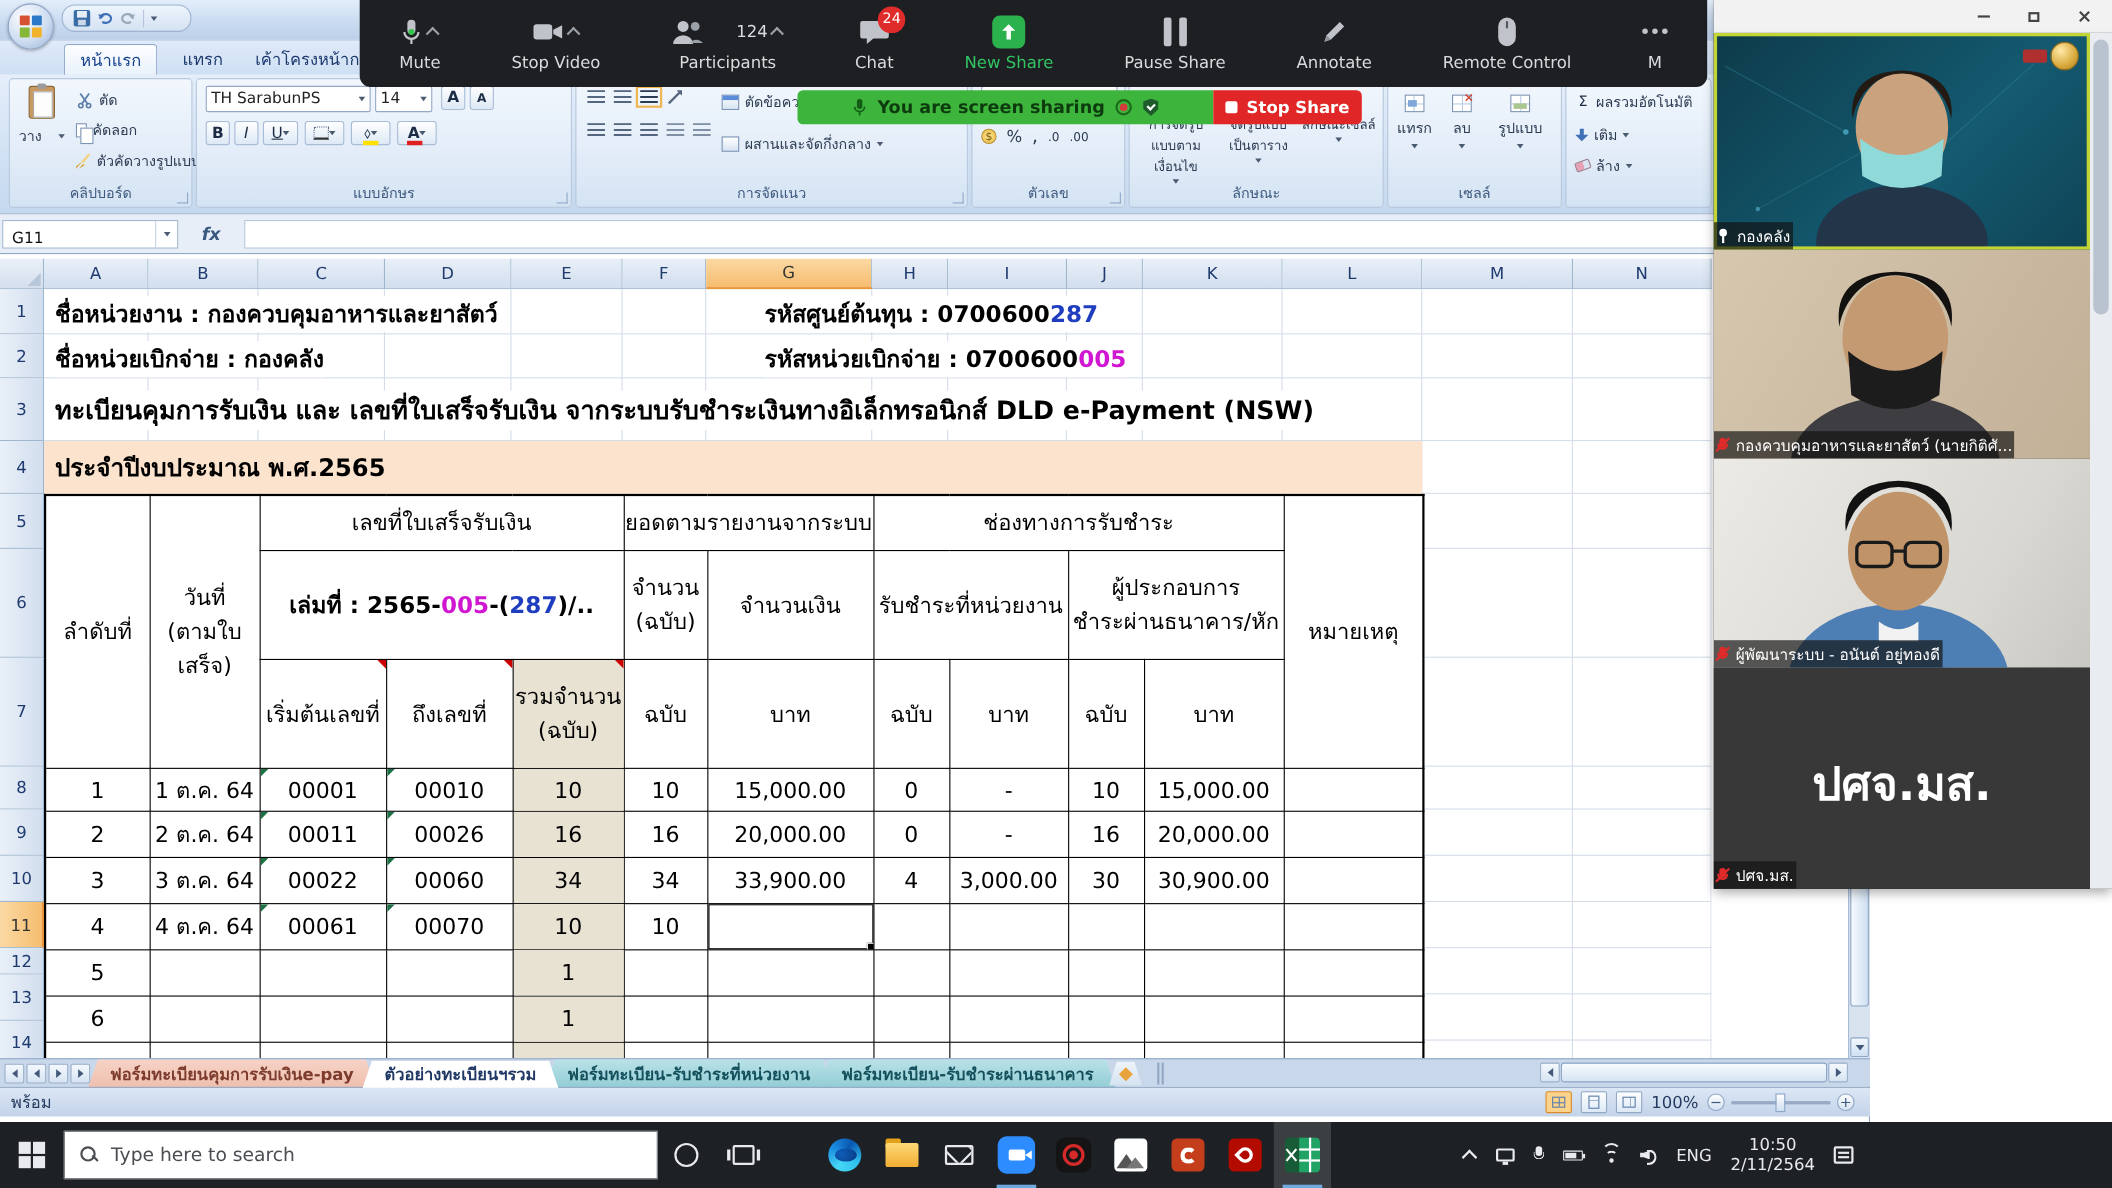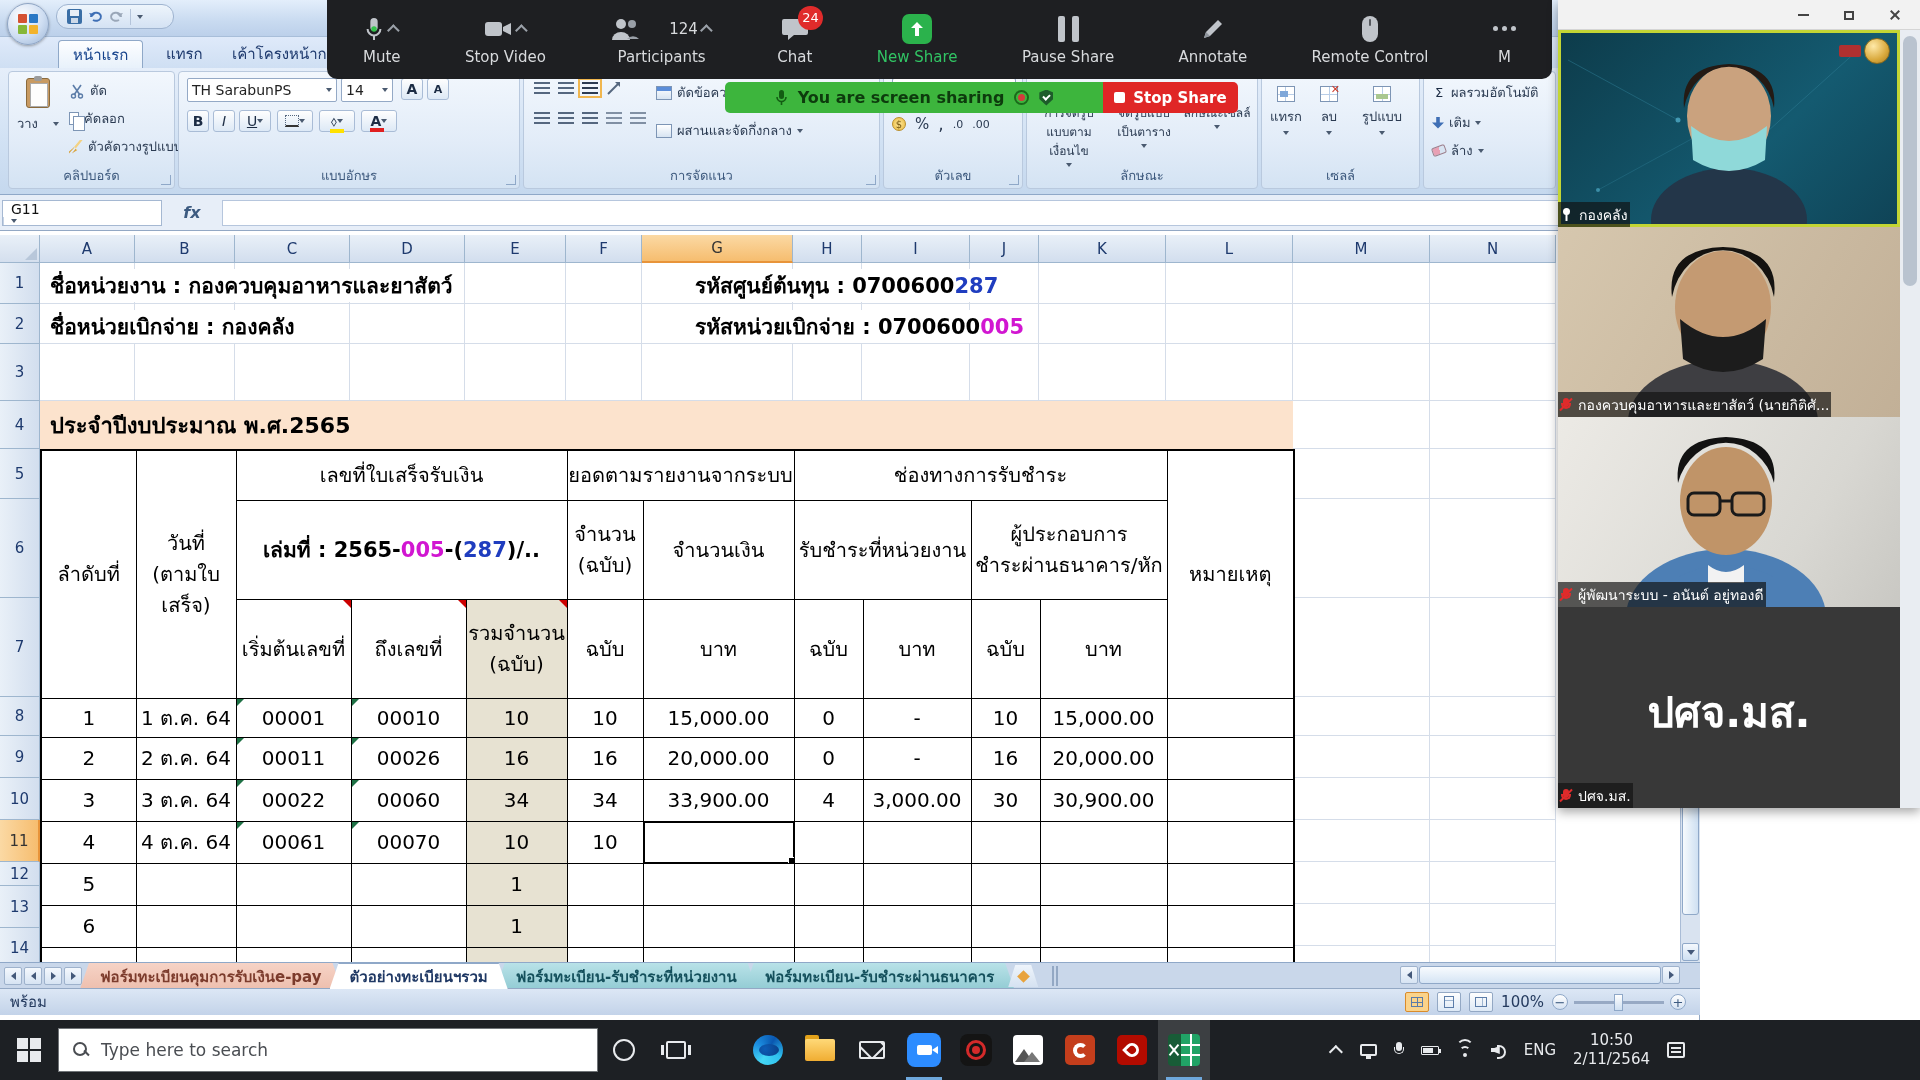--- a/index.html
+++ b/index.html
@@ -75,21 +75,21 @@
   .grid9.ins::after { content:''; position:absolute; left:2px; top:4px; width:8px; height:6px; background:#7fa7d9; }
   .grid9.del::after { content:'✕'; position:absolute; right:-3px; top:-4px; color:#cc3a2a; font-size:11px; font-weight:700; }
   .grid9.fmt::after { content:''; position:absolute; left:2px; bottom:2px; right:2px; height:5px; background:#a9c78f; }
   .ed-ic { width:14px; height:14px; display:inline-flex; align-items:center; justify-content:center; font-size:13px; color:#1c2c44; }
   .fillarrow { width:12px; height:12px; background:#3f6fb5; clip-path:polygon(35% 0,65% 0,65% 50%,100% 50%,50% 100%,0 50%,35% 50%); }
   .eraser { width:14px; height:9px; background:linear-gradient(100deg,#e8a0b4 55%,#d8e4f2 55%); border:1px solid #9b7d8a; transform:rotate(-20deg); border-radius:2px; }
 
   
   #fbar { position:absolute; left:0; top:195px; width:100%; height:36px; background:#e7eef8; border-bottom:1px solid #93a8c4;
     display:flex; align-items:center; }
-  #namebox { width:160px; height:26px; margin-left:2px; background:#fff; border:1px solid #a5b8d2; display:flex; align-items:flex-start;flex-direction:column; }
+  #namebox { width:160px; height:26px; margin-left:2px; background:#fff; border:1px solid #a5b8d2; display:flex; align-items:flex-end; }
   #namebox .nbtext { flex:1; font-size:14px; padding-left:8px; color:#111; }
   #namebox .nbdrop { width:20px; height:100%; border-left:1px solid #c5d2e4; display:flex; align-items:center; justify-content:center; }
   #fxwrap { width:60px; display:flex; align-items:center; justify-content:center; gap:6px; color:#3c5a80; }
   #fx { font-style:italic; font-size:16px; font-weight:700; }
   #finput { flex:1; height:26px; background:#fff; border:1px solid #b6c6dd; margin-right:4px; }
 
   
   #sheet { position:absolute; left:0; top:235px; width:1700px; height:727px; background:#fff; overflow:hidden; }
   #corner { position:absolute; left:0; top:0; width:40px; height:28px; background:linear-gradient(#e9f0f8,#d4dfee);
     border-right:1px solid #9eb6ce; border-bottom:1px solid #9eb6ce; }
@@ -591,20 +591,23 @@
           <span>ชื่อหน่วยงาน : กองควบคุมอาหารและยาสัตว์</span>
         </div>
         <div class="celltext" style="left:655px; top:6px; font-size:21px; font-weight:700;">
           <span>รหัสศูนย์ต้นทุน : 0700600</span><span class="code-blue">287</span>
         </div>
         <div class="celltext" style="left:10px; top:47px; font-size:21px; font-weight:700;">
           <span>ชื่อหน่วยเบิกจ่าย : กองคลัง</span>
         </div>
         <div class="celltext" style="left:655px; top:47px; font-size:21px; font-weight:700;">
           <span>รหัสหน่วยเบิกจ่าย : 0700600</span><span class="code-mag">005</span>
+        </div>
+        <div class="celltext" style="left:10px; top:92px; font-size:23px; font-weight:700;">
+          <span>ทะเบียนคุมการรับเงิน และ เลขที่ใบเสร็จรับเงิน จากระบบรับชำระเงินทางอิเล็กทรอนิกส์ DLD e-Payment (NSW)</span>
         </div>
         <div id="peach">
           <span>ประจำปีงบประมาณ พ.ศ.2565</span>
         </div>
 
         <table id="dtable">
           <colgroup>
               <col style="width:95px">
               <col style="width:100px">
               <col style="width:115px">

